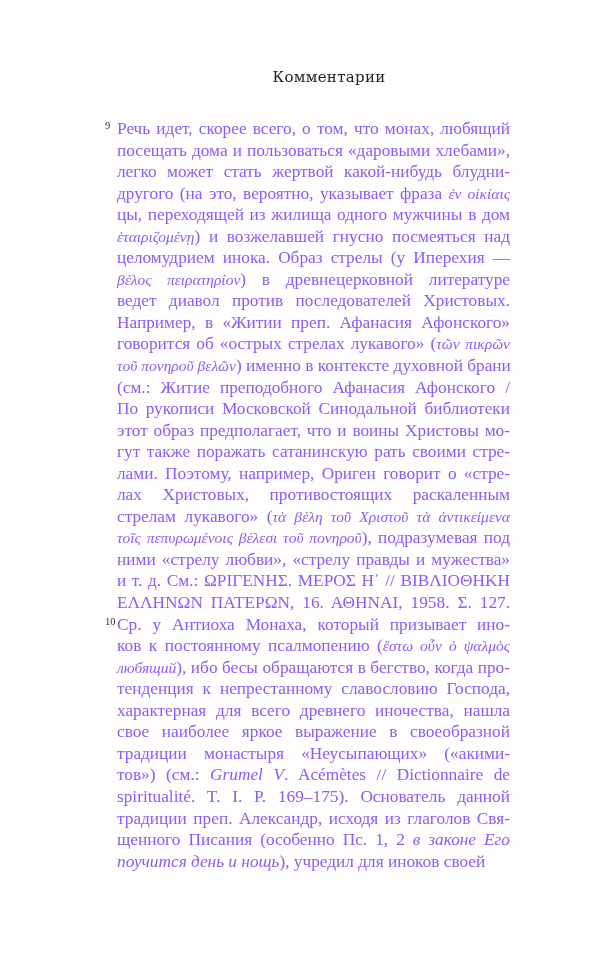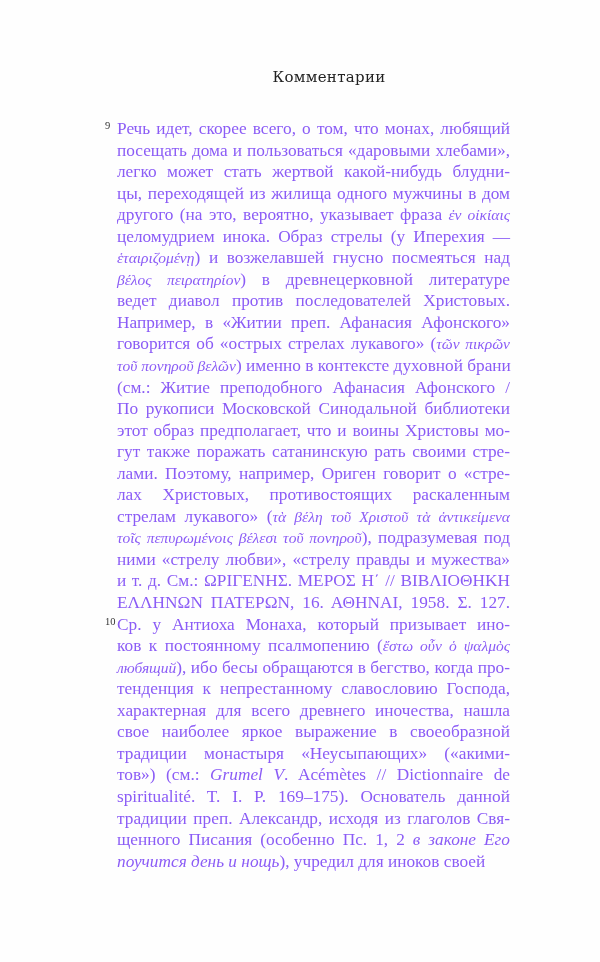--- a/index.html
+++ b/index.html
@@ -32,24 +32,24 @@
 <body>
 
 <div class="page">
   <div class="running-head">Комментарии</div>
   <div class="notes" id="notes">
       <div class="note">
         <span class="note-num">9</span>
         <div class="line"><span>Речь идет, скорее всего, о том, что монах, любящий</span></div>
         <div class="line"><span>посещать дома и пользоваться «даровыми хлебами»,</span></div>
         <div class="line"><span>легко может стать жертвой какой-нибудь блудни-</span></div>
+        <div class="line"><span>другого (на это, вероятно, указывает фраза </span><span class="gr">ἐν οἰκίαις</span></div>
         <div class="line"><span>цы, переходящей из жилища одного мужчины в дом</span></div>
-        <div class="line"><span>другого (на это, вероятно, указывает фраза </span><span class="gr">ἐν οἰκίαις</span></div>
+        <div class="line"><span class="gr">ἑταιριζομένῃ</span><span>) и возжелавшей гнусно посмеяться над</span></div>
         <div class="line"><span>целомудрием инока. Образ стрелы (у Иперехия —</span></div>
-        <div class="line"><span class="gr">ἑταιριζομένῃ</span><span>) и возжелавшей гнусно посмеяться над</span></div>
         <div class="line"><span class="gr">βέλος πειρατηρίον</span><span>) в древнецерковной литературе</span></div>
         <div class="line"><span>ведет диавол против последователей Христовых.</span></div>
         <div class="line"><span>Например, в «Житии преп. Афанасия Афонского»</span></div>
         <div class="line"><span>говорится об «острых стрелах лукавого» (</span><span class="gr">τῶν πικρῶν</span></div>
         <div class="line"><span class="gr">τοῦ πονηροῦ βελῶν</span><span>) именно в контексте духовной брани</span></div>
         <div class="line"><span>(см.: Житие преподобного Афанасия Афонского /</span></div>
         <div class="line"><span>По рукописи Московской Синодальной библиотеки</span></div>
         <div class="line"><span>этот образ предполагает, что и воины Христовы мо-</span></div>
         <div class="line"><span>гут также поражать сатанинскую рать своими стре-</span></div>
         <div class="line"><span>лами. Поэтому, например, Ориген говорит о «стре-</span></div>

